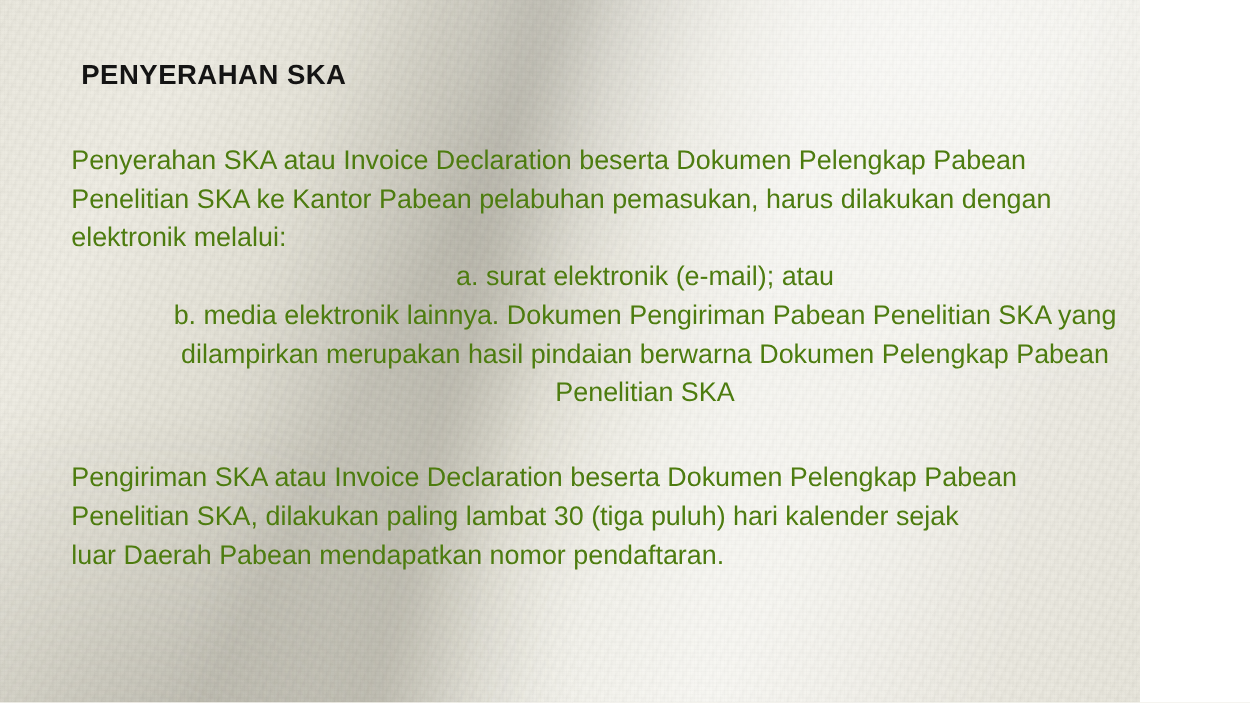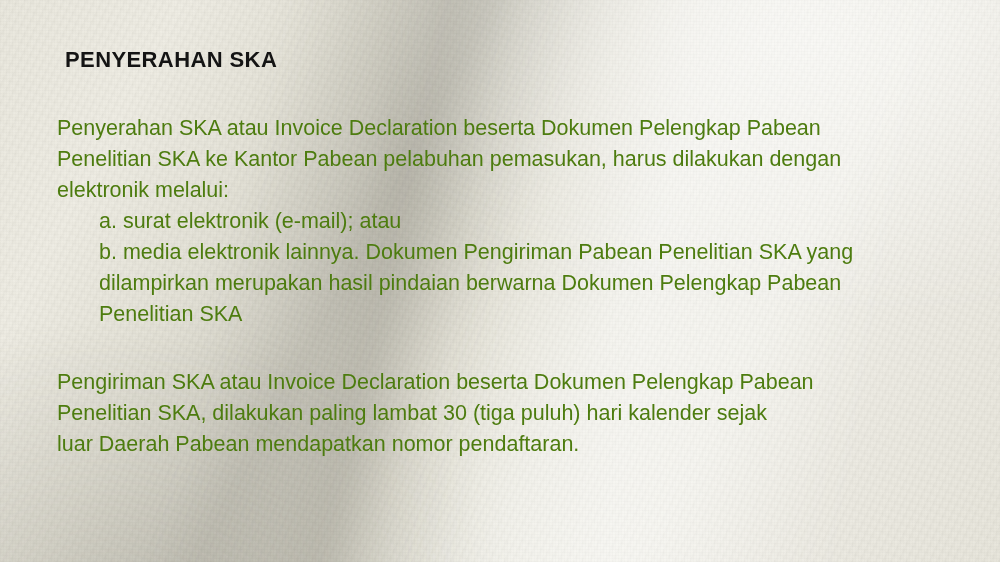--- a/index.html
+++ b/index.html
@@ -8,21 +8,21 @@
   }
   body {
     width: 1000px;
     height: 562px;
     overflow: hidden;
     font-family: "Liberation Sans", sans-serif;
   }
 
   .slide {
     position: relative;
-    width: 1000px;
+    width: 912px;
     height: 562px;
     background: #ebe9e0;
     overflow: hidden;
   }
 
   
   .bg-base {
     position: absolute;
     inset: 0;
     background:
@@ -155,21 +155,21 @@
 
   .para-1 .lead { text-align: justify; }
   .para-1 .lead-last { text-align: left; }
 
   ul.list {
     list-style: none;
     margin: 0;
     padding: 0 0 0 42px;
   }
   ul.list li {
-    text-align: left;
+    text-align: center;
     margin: 0;
   }
   .list-item-b {
     text-indent: 0;
   }
   .para-2 .last-line { text-align: left; }
 </style>
 </head>
 <body>
 

